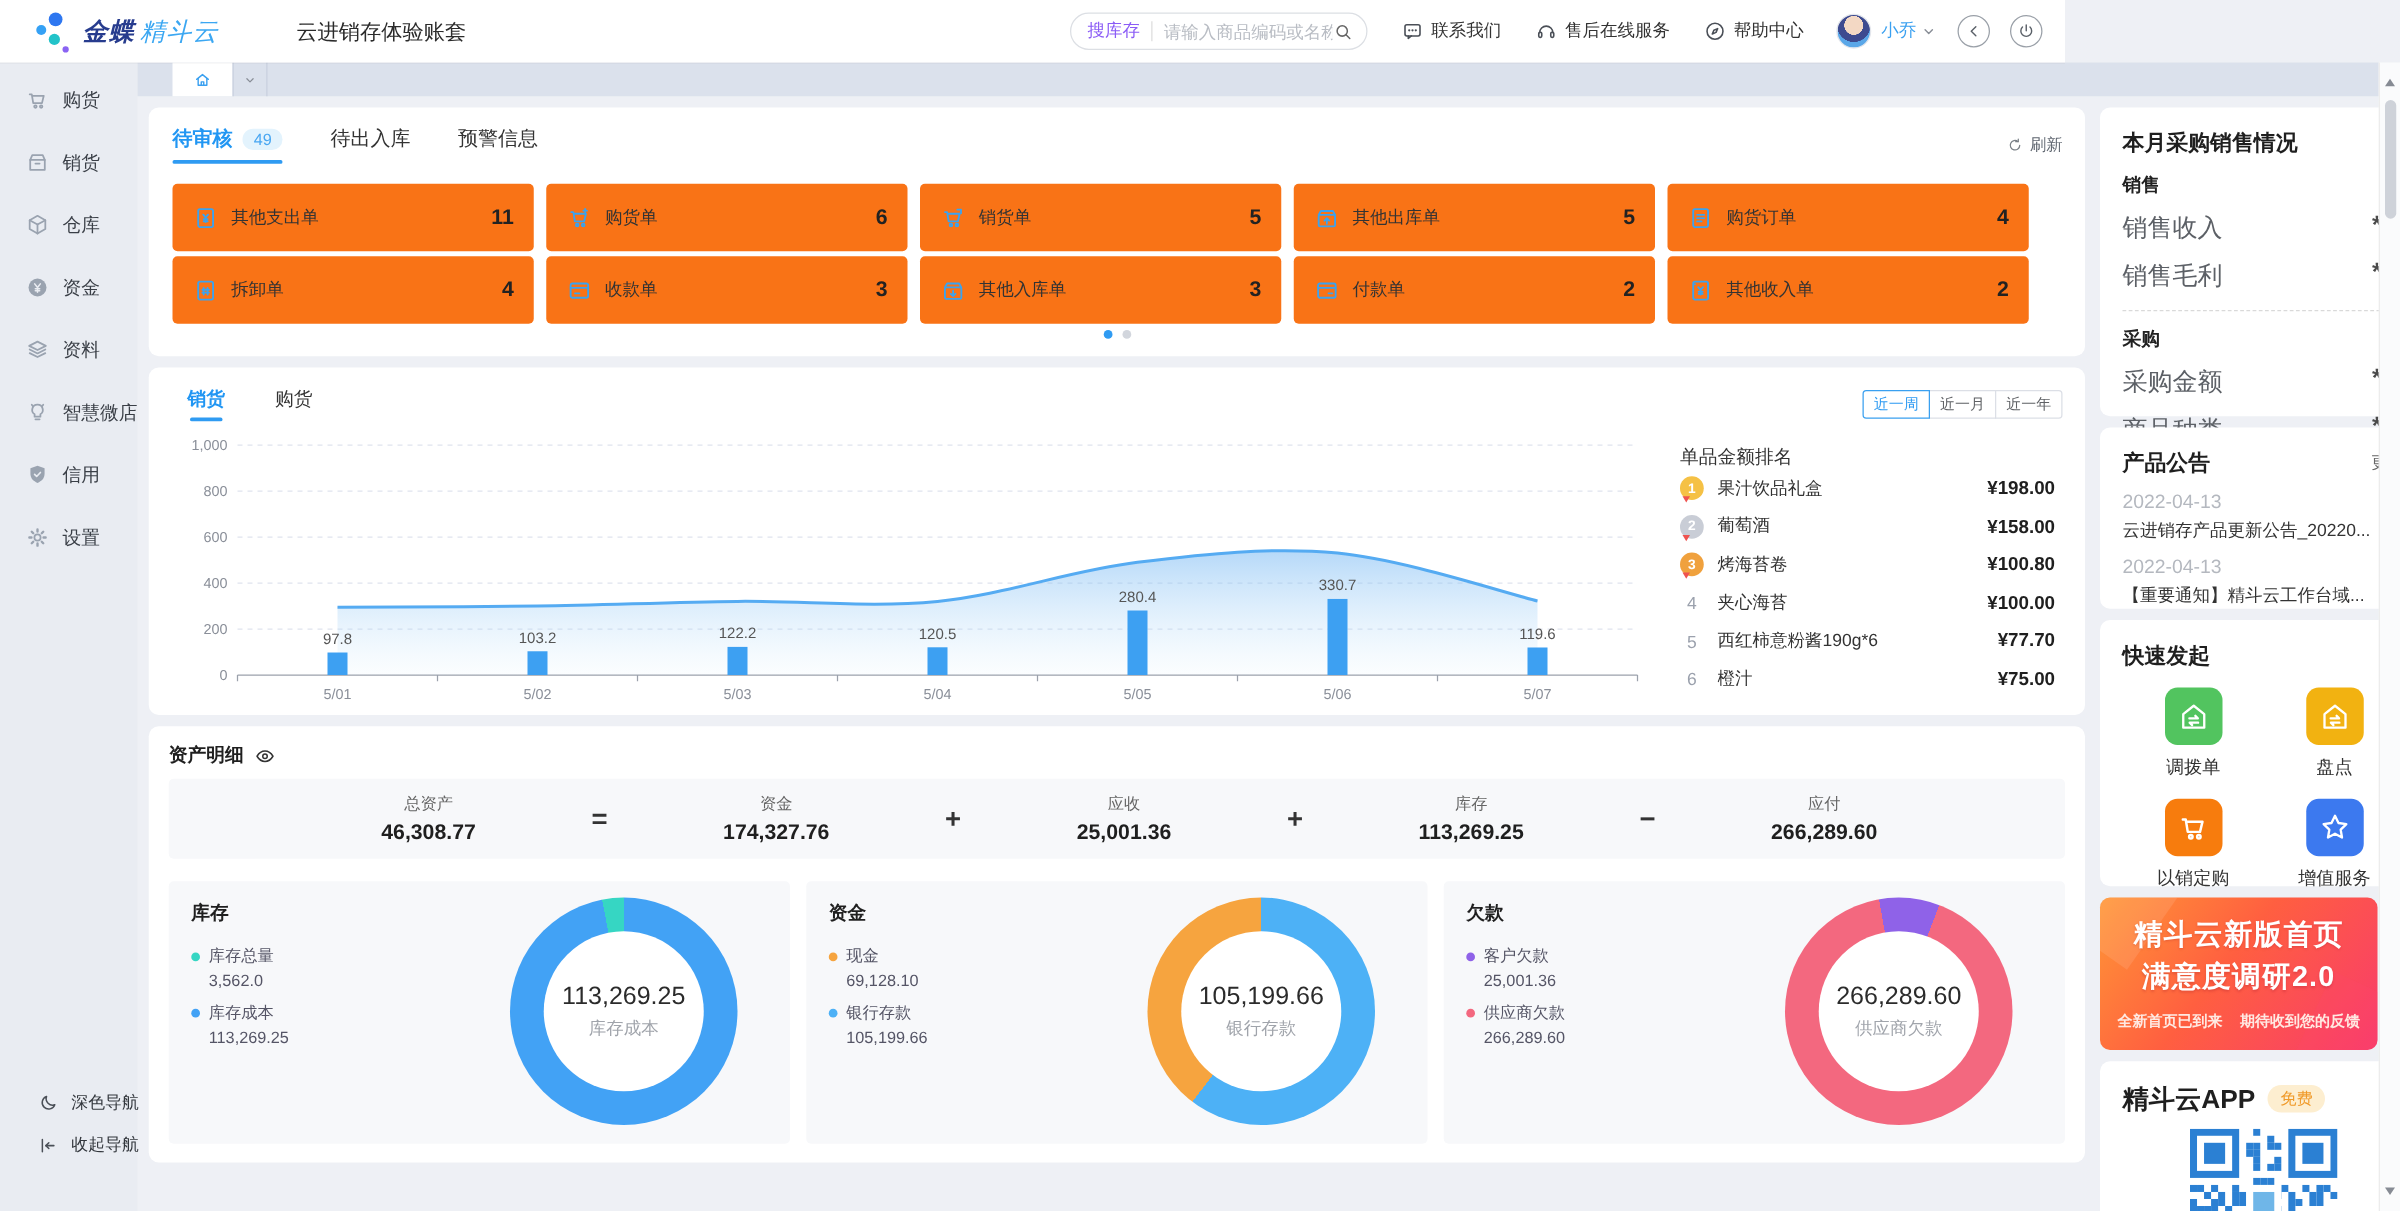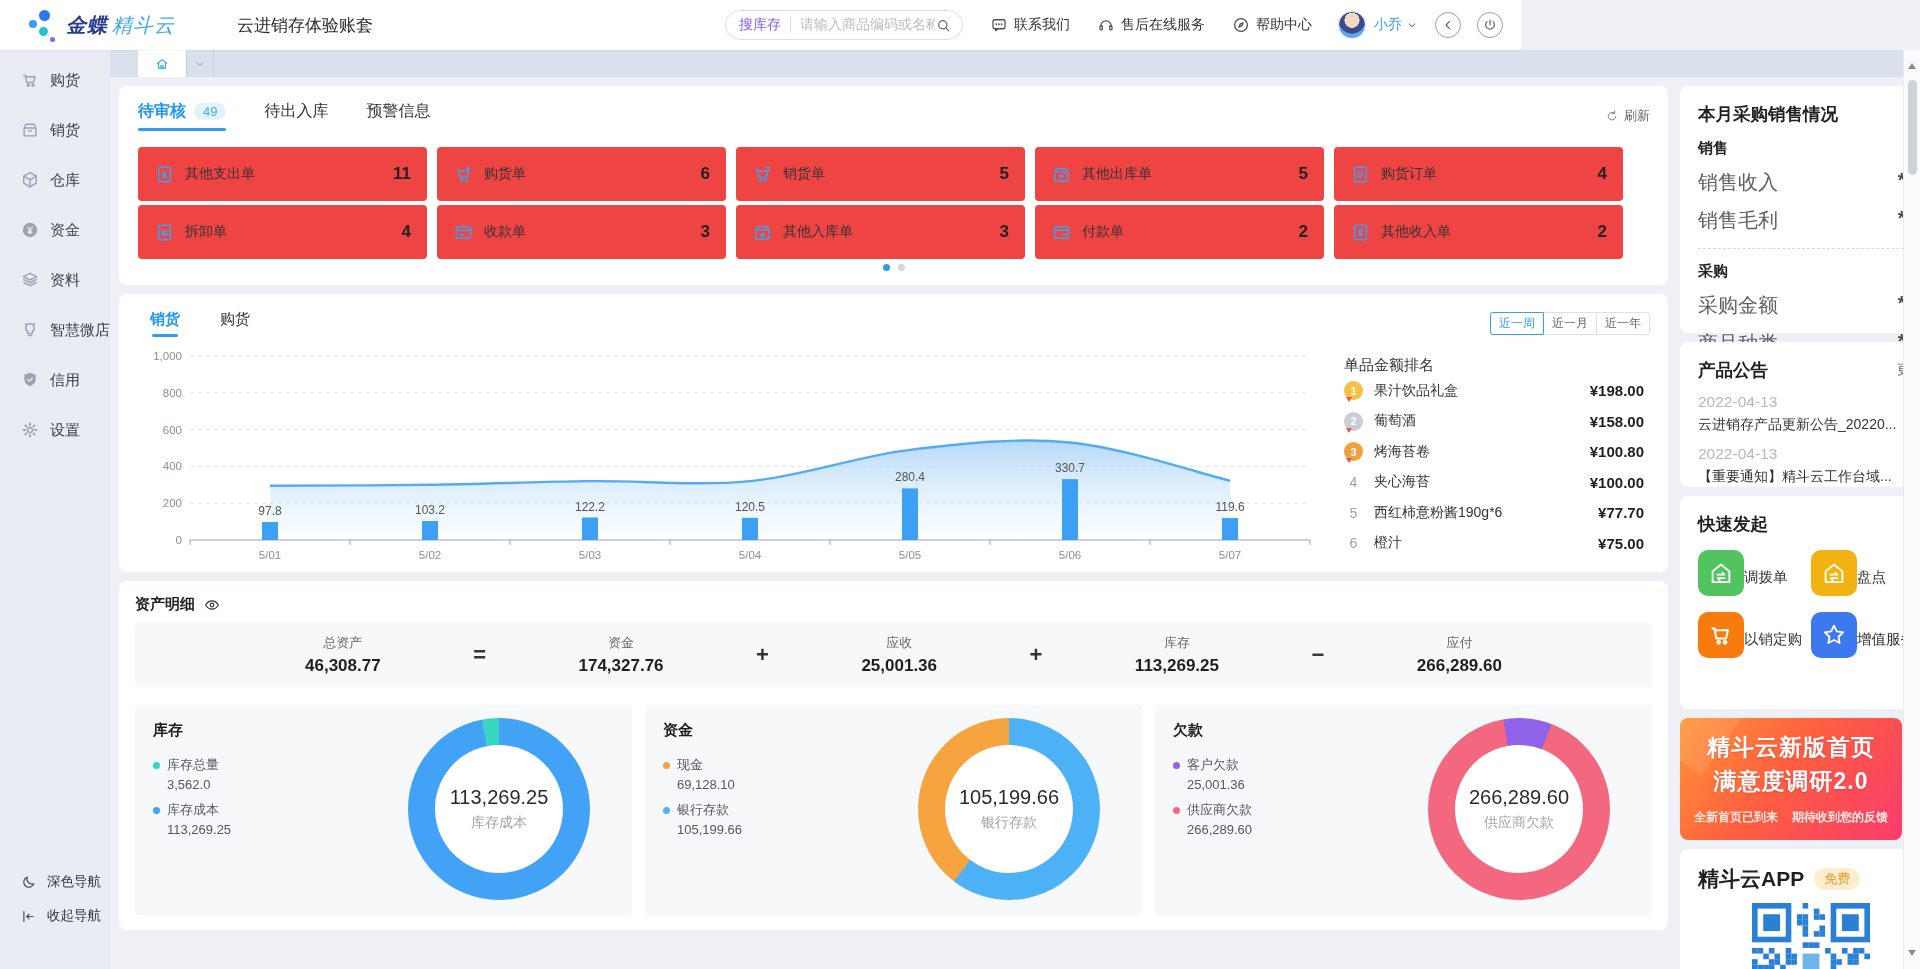--- a/index.html
+++ b/index.html
@@ -1,21 +1,21 @@
 <!DOCTYPE html>
 <html><head>
 <meta charset="utf-8">
 <style>
   * { margin:0; padding:0; box-sizing:border-box; }
   html,body { width:1920px; height:969px; overflow:hidden; font-family:"Liberation Sans","DejaVu Sans",sans-serif; background:#eef0f5; color:#333; }
   .icon svg { width:100%; height:100%; display:block; }
   .icon { display:inline-block; }
 
   
-  .header { position:absolute; left:0; top:0; width:1521px; height:50px; background:#fff; display:flex; align-items:center; z-index:10; box-shadow:0 1px 0 rgba(0,0,0,.04);font-family:Liberation Mono, monospace; }
+  .header { position:absolute; left:0; top:0; width:1652px; height:50px; background:#fff; display:flex; align-items:center; z-index:10; box-shadow:0 1px 0 rgba(0,0,0,.04); }
   .logo { display:flex; align-items:center; margin-left:26px; cursor:pointer; }
   .logo-dots { position:relative; width:34px; height:34px; }
   .logo-dots i { position:absolute; border-radius:50%; }
   .logo-dots i:nth-child(1){ width:11px;height:11px;background:#2e77f0;left:13px;top:2px; }
   .logo-dots i:nth-child(2){ width:8px;height:8px;background:#35a1f5;left:3px;top:12px; }
   .logo-dots i:nth-child(3){ width:9px;height:9px;background:#22c3c9;left:13px;top:19px; }
   .logo-dots i:nth-child(4){ width:5px;height:5px;background:#8a63f3;left:24px;top:29px; }
   .logo-kingdee { font-size:20px; font-weight:bold; font-style:italic; color:#273c8e; margin-left:6px; letter-spacing:1px; }
   .logo-brand { font-size:20px; font-style:italic; color:#3ba7f2; margin-left:4px; letter-spacing:1px; }
   .acct-title { font-size:17px; color:#2b2b2b; margin-left:62px; }
@@ -32,21 +32,21 @@
   .avatar { width:28px; height:28px; border-radius:50%; background:radial-gradient(circle at 50% 32%, #f3d8c4 0 34%, #3d4a8f 35% 60%, #5aa7e8 61%); border:1px solid #e3e6ec; }
   .user-name { font-size:14px; color:#3aa0f0; margin-left:8px; }
   .user-menu .icon.chev { width:14px; height:14px; color:#8a8f98; margin-left:3px; }
   .circle-btn { width:26px; height:26px; border:1px solid #9aa0a8; border-radius:50%; color:#5a6068; margin-left:16px; padding:4px; cursor:pointer; }
 
   
   .sidebar { position:absolute; left:0; top:50px; width:110px; bottom:0; background:#e9ecf2; }
   .side-item { height:50px; display:flex; align-items:center; padding-left:20px; cursor:pointer; }
   .side-item .icon { width:20px; height:20px; color:#9aa3b0; }
   .side-label { font-size:15px; color:#3a3f47; margin-left:10px; white-space:nowrap; }
-  .side-foot { position:absolute; left:0; bottom:36px; width:100%; }
+  .side-foot { position:absolute; left:10px; bottom:36px; width:100%; }
   .foot-item { height:34px; display:flex; align-items:center; padding-left:20px; cursor:pointer; }
   .foot-item .icon { width:17px; height:17px; color:#4a4f57; }
   .foot-label { font-size:13.5px; color:#33373d; margin-left:10px; white-space:nowrap; }
 
   
   .tabstrip { position:absolute; left:110px; top:50px; right:17px; height:27px; background:#dbe1ec; display:flex; align-items:stretch; }
   .home-tab { width:48px; margin-left:28px; background:#fff; display:flex; align-items:center; justify-content:center; cursor:pointer; }
   .home-tab .icon { width:16px; height:16px; color:#3aa0f0; }
   .strip-dd { width:28px; display:flex; align-items:center; justify-content:center; border-left:1px solid #c9d0de; border-right:1px solid #c9d0de; cursor:pointer; color:#8a8f98; }
   .strip-dd .icon { width:12px; height:12px; }
@@ -57,21 +57,21 @@
   
   .card-todo { left:119px; top:86px; width:1549px; height:199px; }
   .todo-head { display:flex; align-items:center; padding:15px 18px 0 19px; }
   .todo-tab { position:relative; font-size:16px; color:#333; margin-right:38px; padding-bottom:9px; cursor:pointer; display:flex; align-items:center; }
   .todo-tab.active { color:#2196f3; font-weight:bold; }
   .todo-tab.active::after { content:''; position:absolute; left:0; right:0; bottom:0; height:3px; border-radius:2px; background:#2f9bf2; }
   .tab-badge { font-size:13px; color:#4aa7f2; background:#e3f3fd; border-radius:10px; padding:1px 9px; margin-left:8px; font-weight:normal; }
   .refresh-btn { margin-left:auto; display:flex; align-items:center; font-size:13px; color:#5f6670; cursor:pointer; }
   .refresh-btn .icon { width:14px; height:14px; margin-right:5px; color:#7a8087; }
   .todo-grid { position:absolute; left:19px; top:61px; width:1485px; display:grid; grid-template-columns:repeat(5,1fr); grid-auto-rows:54px; gap:4px 10px; }
-  .todo-cell { background:#ef4444; border-radius:4px; display:flex; align-items:center; padding:0 16px; cursor:pointer; }
+  .todo-cell { background:#f97316; border-radius:4px; display:flex; align-items:center; padding:0 16px; cursor:pointer; }
   .todo-cell .icon { width:21px; height:21px; color:#3aa3f0; }
   .todo-label { font-size:14px; color:#333; margin-left:10px; }
   .todo-count { margin-left:auto; font-size:17px; font-weight:bold; color:#222; }
   .dots { position:absolute; left:0; right:0; top:178px; display:flex; justify-content:center; gap:8px; }
   .dot { width:7px; height:7px; border-radius:50%; background:#d2d6dd; cursor:pointer; }
   .dot.active { background:#2f9bf2; }
 
   
   .card-sales { left:119px; top:294px; width:1549px; height:278px; }
   .sales-head { display:flex; align-items:center; padding:16px 18px 0 31px; }
@@ -130,21 +130,21 @@
   .m-row .lb { color:#5c6066; }
   .m-row .vl { color:#4a4a4a; font-weight:bold; letter-spacing:1px; }
   .m-div { border-top:1px dashed #d9d9d9; margin:14px 0 0; }
   .r-ann { top:342px; height:145px; }
   .more-link { font-size:13.5px; color:#666; cursor:pointer; }
   .ann-date { font-size:15.5px; color:#b4b8bf; margin-top:11px; }
   .ann-text { font-size:14px; color:#333; margin-top:5px; white-space:nowrap; overflow:hidden; text-overflow:ellipsis; cursor:pointer; }
   .r-quick { top:496px; height:213px; }
   .r-pencil { width:18px; height:18px; color:#333; cursor:pointer; }
   .quick-grid { display:grid; grid-template-columns:1fr 1fr; row-gap:16px; margin-top:14px; }
-  .q-item { display:flex; flex-direction:row; align-items:center; cursor:pointer; }
+  .q-item { display:flex; flex-direction:column; align-items:center; cursor:pointer;justify-content:center; }
   .q-tile { width:46px; height:46px; border-radius:10px; color:#fff; padding:9px; }
   .q-label { font-size:14.5px; color:#333; margin-top:8px; white-space:nowrap; }
   .banner { position:absolute; left:1680px; top:718px; width:222px; height:122px; border-radius:8px; overflow:hidden; background:linear-gradient(128deg,#ff9636 0%,#ff5f40 45%,#f83b6c 100%); cursor:pointer; }
   .banner::before { content:''; position:absolute; width:70px; height:70px; background:rgba(255,255,255,.10); transform:rotate(35deg); left:-22px; top:-26px; }
   .banner::after { content:''; position:absolute; width:80px; height:80px; background:rgba(255,70,110,.18); transform:rotate(25deg); right:-24px; bottom:-30px; }
   .bn-l1 { text-align:center; font-size:23px; font-weight:bold; color:#fff; margin-top:14px; letter-spacing:1px; text-shadow:0 1px 2px rgba(150,20,40,.25); position:relative; z-index:1; }
   .bn-l2 { text-align:center; font-size:23px; font-weight:bold; color:#fff; margin-top:3px; letter-spacing:1px; text-shadow:0 1px 2px rgba(150,20,40,.25); position:relative; z-index:1; }
   .bn-l3 { display:flex; justify-content:center; gap:14px; font-size:12px; font-weight:bold; color:#ffe9e2; margin-top:12px; position:relative; z-index:1; }
   .r-app { top:849px; height:160px; }
   .app-row { display:flex; align-items:center; }

